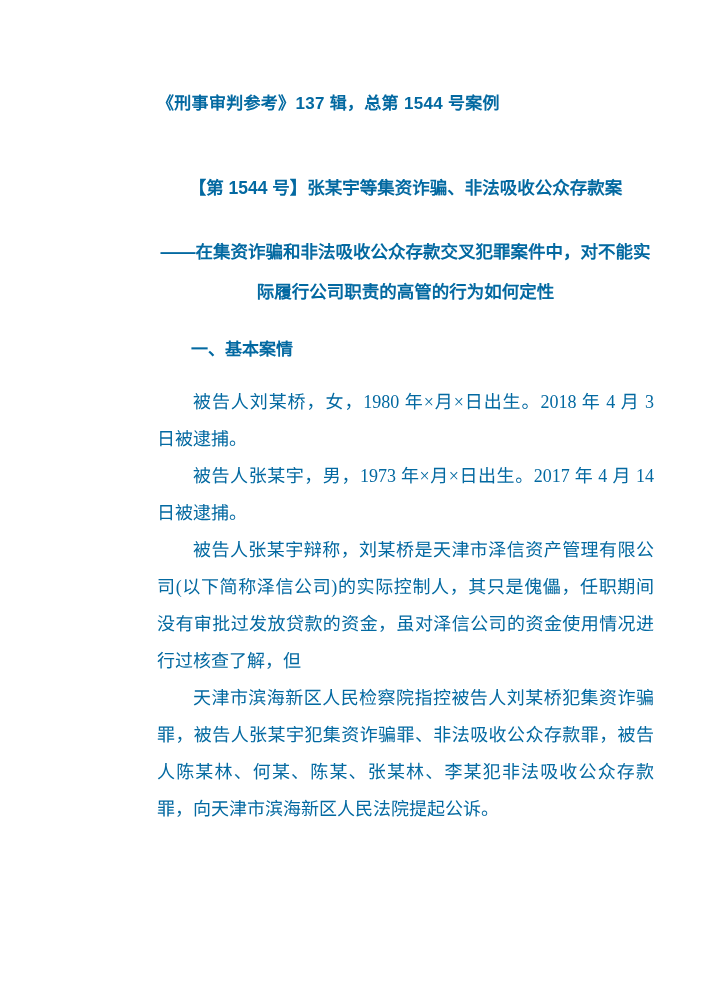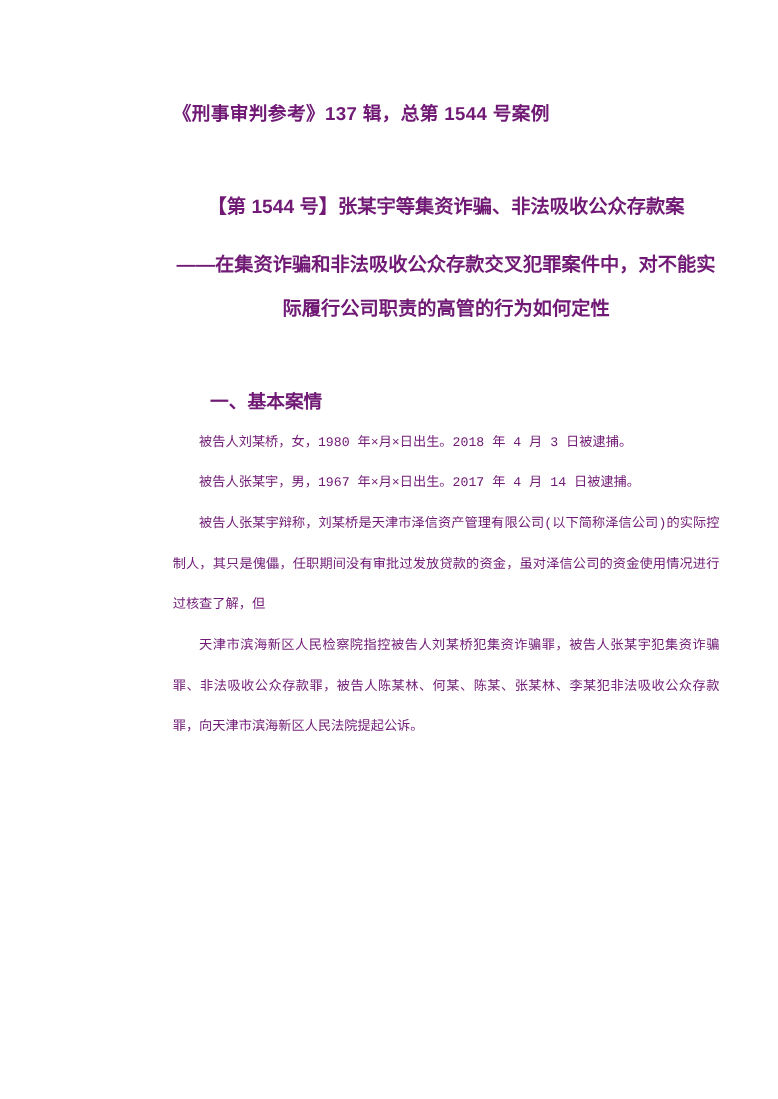--- a/index.html
+++ b/index.html
@@ -6,21 +6,21 @@
     margin: 0;
     padding: 0;
     background: #ffffff;
   }
   .page {
     position: relative;
     width: 603px;
     height: 999px;
     margin: 0 auto;
     background: #ffffff;
-    color: #701a75;
+    color: #0369a1;
     overflow: hidden;
     box-sizing: border-box;
   }
   
   .masthead {
     position: absolute;
     left: 105px;
     top: 92px;
     width: 497px;
     font-family: "Liberation Sans", "DejaVu Sans", sans-serif;
@@ -40,49 +40,49 @@
     font-family: "Liberation Sans", "DejaVu Sans", sans-serif;
     font-size: 17.5px;
     font-weight: bold;
     line-height: 24px;
     text-align: center;
   }
   
   .case-subtitle {
     position: absolute;
     left: 105px;
-    top: 220px;
+    top: 232px;
     width: 497px;
     font-family: "Liberation Sans", "DejaVu Sans", sans-serif;
     font-size: 17.5px;
     font-weight: bold;
     line-height: 40px;
     text-align: center;
   }
   
   .section-heading {
     position: absolute;
     left: 105px;
-    top: 347px;
+    top: 331px;
     width: 497px;
     font-family: "Liberation Serif", "DejaVu Serif", serif;
     font-size: 17px;
     font-weight: bold;
     line-height: 37px;
     text-indent: 2em;
     text-align: left;
   }
   
   .body-text {
     position: absolute;
     left: 105px;
     top: 384px;
     width: 497px;
-    font-family: Liberation Mono, monospace;
-    font-size: 12px;
+    font-family: Liberation Serif, serif;
+    font-size: 18px;
     font-weight: normal;
     line-height: 37px;
     text-align: justify;
     text-justify: inter-character;
   }
   .body-text p {
     margin: 0;
     padding: 0;
     text-indent: 2em;
     word-break: normal;
@@ -97,18 +97,18 @@
   <div class="masthead">《刑事审判参考》137 辑，总第 1544 号案例</div>
 
   <div class="case-title">【第 1544 号】张某宇等集资诈骗、非法吸收公众存款案</div>
 
   <div class="case-subtitle">——在集资诈骗和非法吸收公众存款交叉犯罪案件中，对不能实际履行公司职责的高管的行为如何定性</div>
 
   <div class="section-heading">一、基本案情</div>
 
   <div class="body-text">
     <p>被告人刘某桥，女，1980 年×月×日出生。2018 年 4 月 3 日被逮捕。</p>
-    <p>被告人张某宇，男，1967 年×月×日出生。2017 年 4 月 14 日被逮捕。</p>
+    <p>被告人张某宇，男，1973 年×月×日出生。2017 年 4 月 14 日被逮捕。</p>
     <p>被告人张某宇辩称，刘某桥是天津市泽信资产管理有限公司(以下简称泽信公司)的实际控制人，其只是傀儡，任职期间没有审批过发放贷款的资金，虽对泽信公司的资金使用情况进行过核查了解，但</p>
     <p>天津市滨海新区人民检察院指控被告人刘某桥犯集资诈骗罪，被告人张某宇犯集资诈骗罪、非法吸收公众存款罪，被告人陈某林、何某、陈某、张某林、李某犯非法吸收公众存款罪，向天津市滨海新区人民法院提起公诉。</p>
   </div>
 
 </div>
 
 </body></html>

